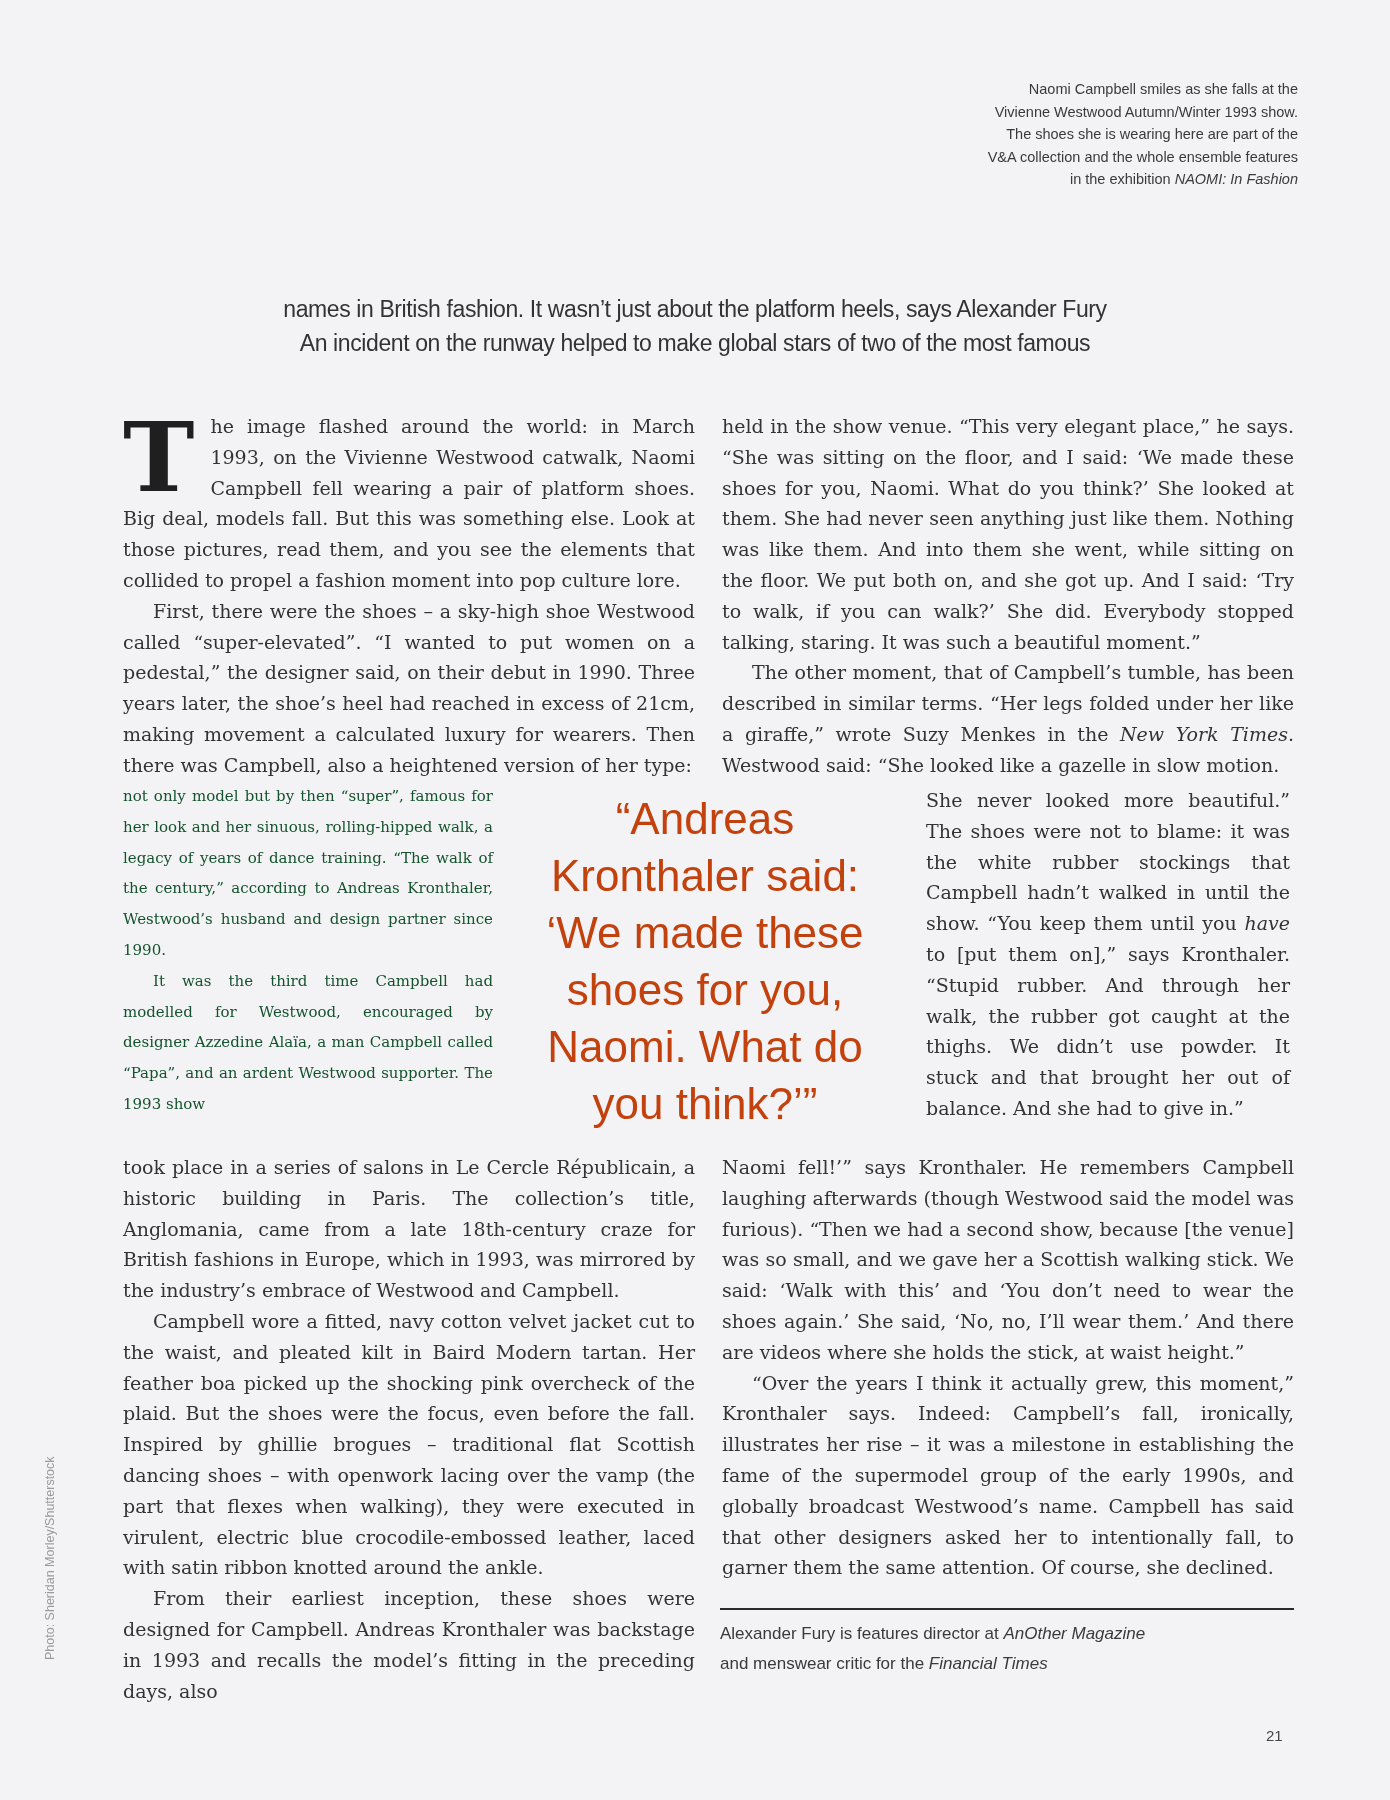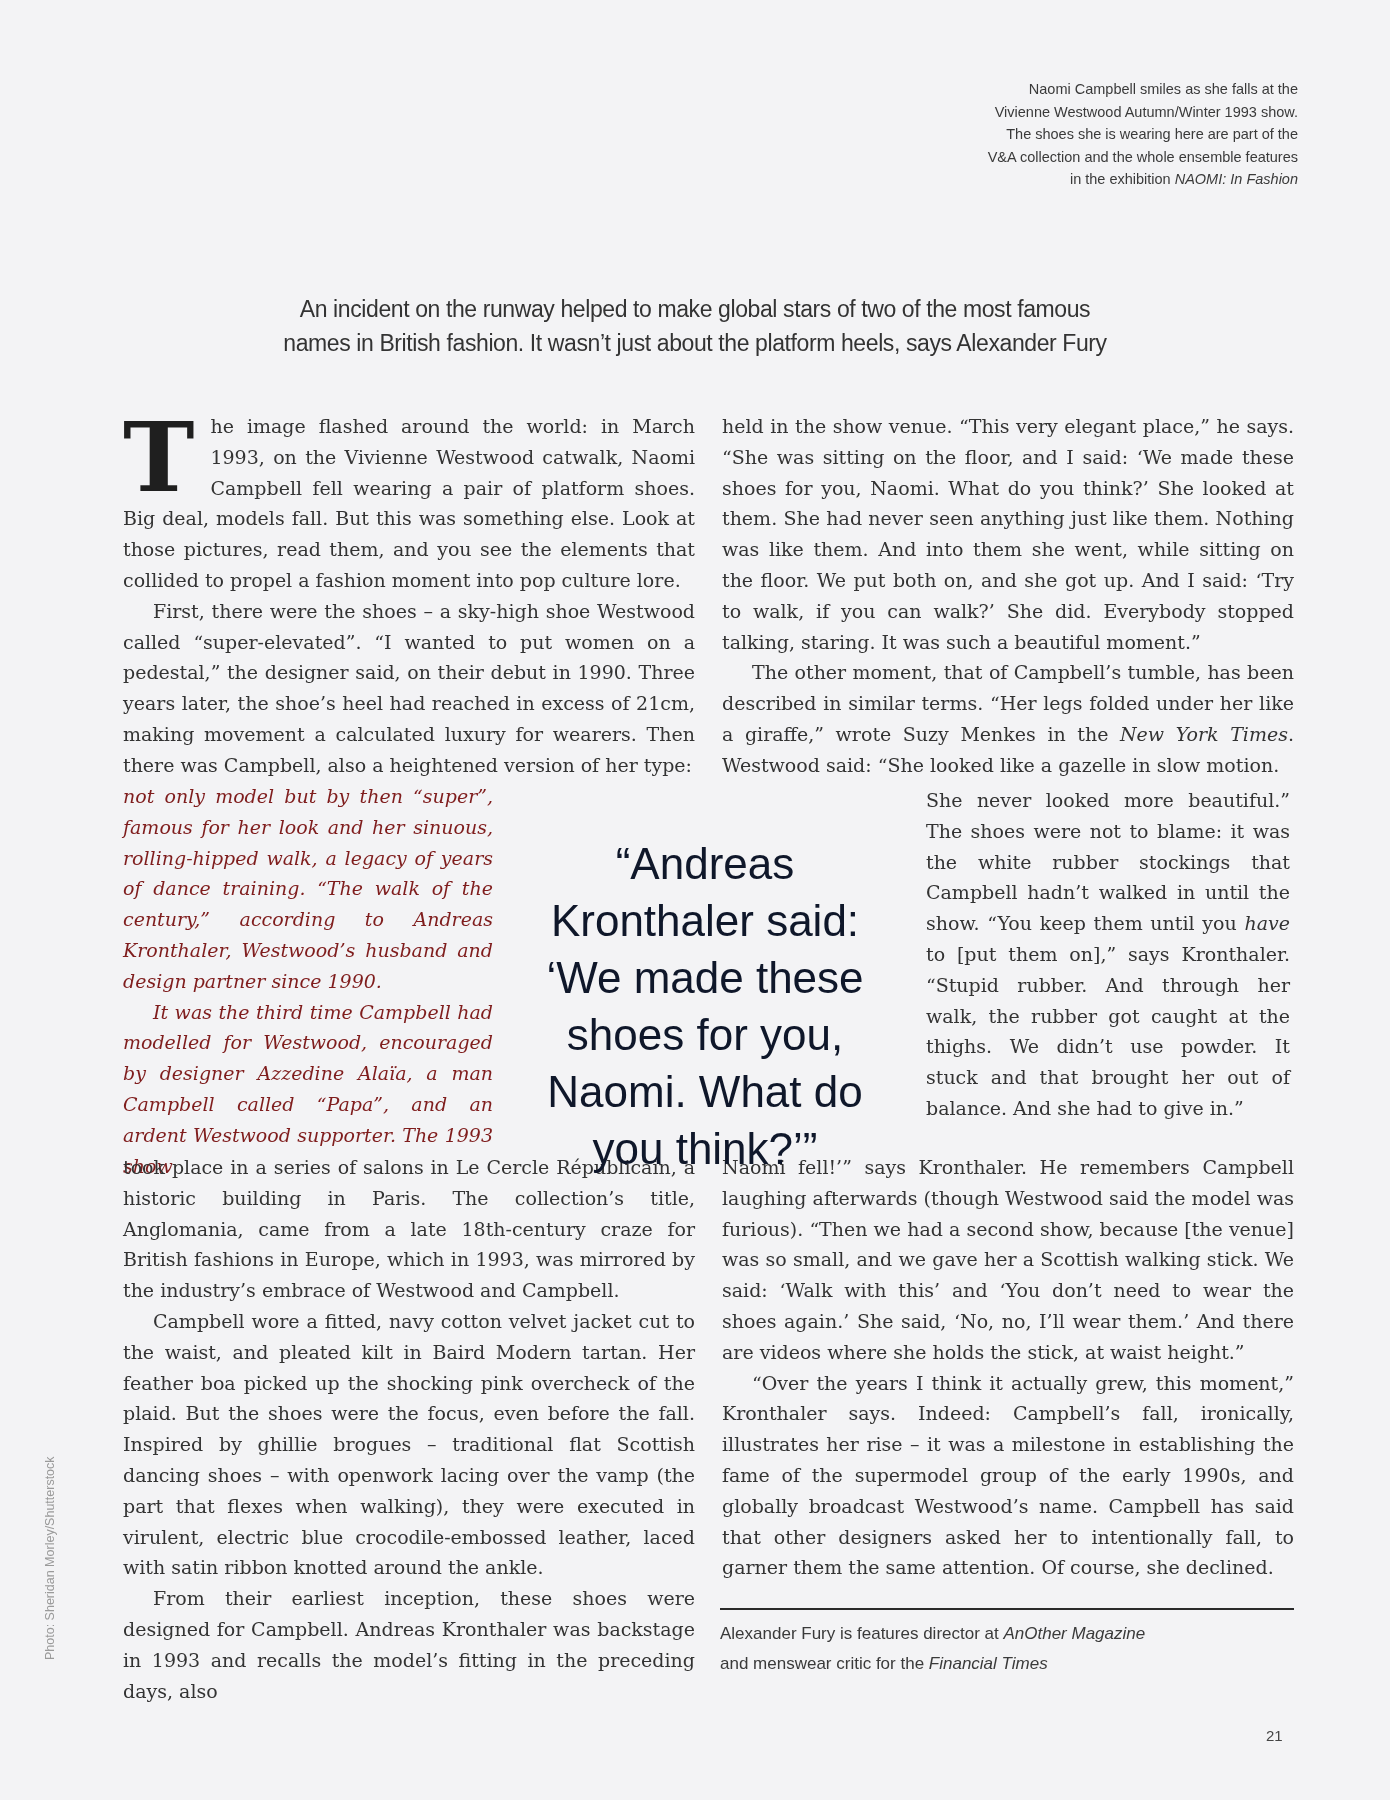--- a/index.html
+++ b/index.html
@@ -51,22 +51,22 @@
     line-height: 78px;
     height: 80px;
     margin: 8px 16px 0 0;
     color: #1f1f1f;
     font-weight: bold;
   }
   .narrow-left {
     position: absolute;
     left: 123px; top: 781px; width: 370px;
     font-family: "DejaVu Serif", serif;
-    font-size: 19px; line-height: 30.8px;
-    text-align: justify; color: #7f1d1d; font-style: italic;
+    font-size: 15px; line-height: 30.8px;
+    text-align: justify; color: #14532d;
   }
   .narrow-left p { margin: 0; }
   .narrow-left p.indent { text-indent: 30px; }
   .narrow-right {
     position: absolute;
     left: 922px; top: 781px; width: 372px;
     font-family: "DejaVu Serif", serif;
     font-size: 19px; line-height: 30.8px;
     text-align: justify; color: #333;
   }
@@ -74,23 +74,22 @@
   .narrow-right p.indent { text-indent: 30px; }
   .lower-left { top: 1152px; }
   .lower-right { top: 1152px; }
   .pullquote {
     position: absolute;
     left: 510px; top: 790px; width: 390px;
     text-align: center;
     font-family: "Liberation Sans", sans-serif;
     font-size: 44px;
     line-height: 57px;
-    color: #0f172a;
+    color: #c2410c;
     font-weight: 500;
-    margin-top: 45px;
   }
   .bio-rule {
     position: absolute;
     left: 720px; top: 1608px; width: 574px;
     border-top: 2px solid #2a2a2a;
   }
   .bio {
     position: absolute;
     left: 720px; top: 1619px; width: 600px;
     font-family: "Liberation Sans", sans-serif;
@@ -120,22 +119,22 @@
 
 <div class="caption">
   <div>Naomi Campbell smiles as she falls at the</div>
   <div>Vivienne Westwood Autumn/Winter 1993 show.</div>
   <div>The shoes she is wearing here are part of the</div>
   <div>V&amp;A collection and the whole ensemble features</div>
   <div><span>in the exhibition </span><em>NAOMI: In Fashion</em></div>
 </div>
 
 <div class="standfirst">
+  <div>names in British fashion. It wasn’t just about the platform heels, says Alexander Fury</div>
   <div>An incident on the runway helped to make global stars of two of the most famous</div>
-  <div>names in British fashion. It wasn’t just about the platform heels, says Alexander Fury</div>
 </div>
 
 <div class="col col-left">
   <p><span class="dropcap">T</span><span>he image flashed around the world: in March 1993, on the Vivienne Westwood catwalk, Naomi Campbell fell wearing a pair of platform shoes. Big deal, models fall. But this was something else. Look at those pictures, read them, and you see the elements that collided to propel a fashion moment into pop culture lore.</span></p>
   <p class="indent">First, there were the shoes – a sky-high shoe Westwood called “super-elevated”. “I wanted to put women on a pedestal,” the designer said, on their debut in 1990. Three years later, the shoe’s heel had reached in excess of 21cm, making movement a calculated luxury for wearers. Then there was Campbell, also a heightened version of her type:</p>
 </div>
 
 <div class="narrow-left">
   <p>not only model but by then “super”, famous for her look and her sinuous, rolling-hipped walk, a legacy of years of dance training. “The walk of the century,” according to Andreas Kronthaler, Westwood’s husband and design partner since 1990.</p>
   <p class="indent">It was the third time Campbell had modelled for Westwood, encouraged by designer Azzedine Alaïa, a man Campbell called “Papa”, and an ardent Westwood supporter. The 1993 show</p>

